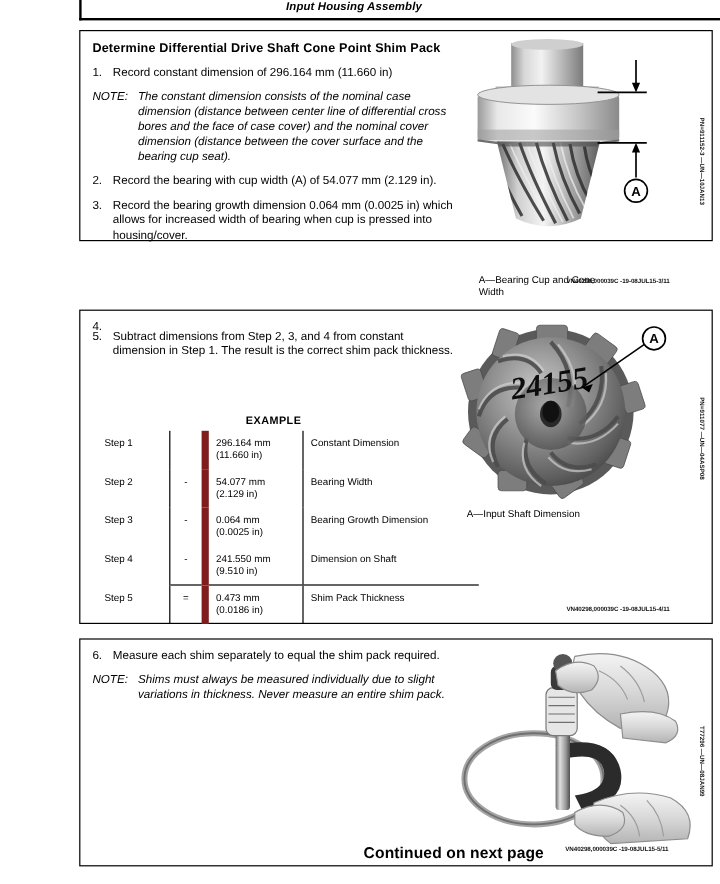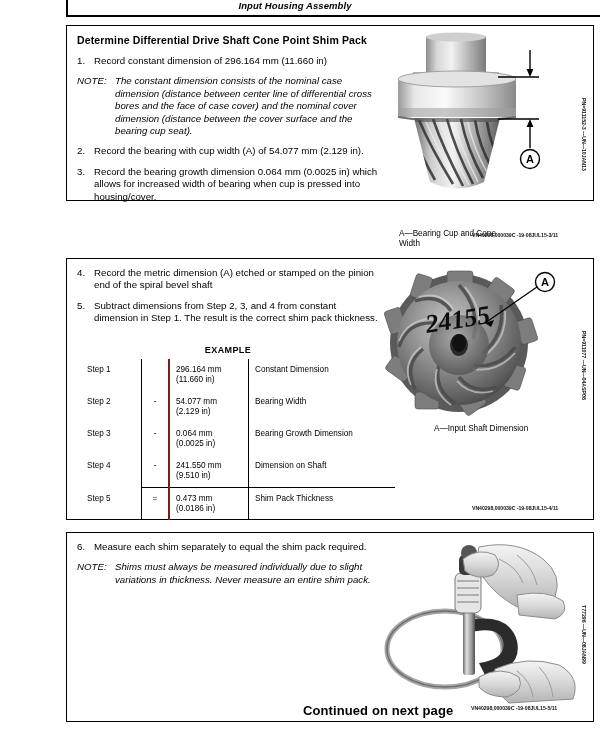--- a/index.html
+++ b/index.html
@@ -115,21 +115,21 @@
     font-size: 8.2px;
     line-height: 10px;
   }
   .calc-table td {
     vertical-align: top;
     padding: 0;
   }
   .c-step  { width: 54px;  padding: 6px 0 6px 4px !important; }
   .c-op    { width: 26px;  text-align: center; border-left: 1px solid #000;
              padding: 6px 0 6px 0 !important; }
-  .c-val   { width: 72px;  border-left: 2px solid #7f1d1d;
+  .c-val   { width: 72px;  border-left: 6px solid #7f1d1d;
              padding: 6px 0 6px 6px !important; }
   .c-desc  { width: 140px; border-left: 1px solid #000;
              padding: 6px 0 6px 6px !important; }
   tr.sumline > td { border-top: 1px solid #000; }
   tr.sumline > td.c-step { border-top: none; }
 
   
   .fig-caption {
     position: absolute;
     font-size: 8.2px;
@@ -281,21 +281,20 @@
   <div class="refcode-v" style="left:520px; top:72px;">PN=911152-3  —UN—10JAN13</div>
  </div>
 </div>
 
 <div class="panel" id="panel-2">
  <div class="panel-inner">
 
   <div class="textcol">
     <div class="step">
       <span class="num">4.</span>
-      <span>Record the metric dimension (A) etched or stamped on the pinion end of the spiral bevel shaft</span>
     </div>
     <div class="step">
       <span class="num">5.</span>
       <span>Subtract dimensions from Step 2, 3, and 4 from constant dimension in Step 1. The result is the correct shim pack thickness.</span>
     </div>
   </div>
 
   <div class="example-title" style="top:86px;">EXAMPLE</div>
 
   <table class="calc-table" style="left:16px; top:100px;">
@@ -399,21 +398,21 @@
 
       <text x="50" y="68" font-family="Liberation Serif, serif" font-size="26" font-weight="bold" font-style="italic" fill="#0d0d0d" transform="rotate(-9 50 68)">24155</text>
 
       <line x1="108" y1="58" x2="160" y2="22" stroke="#000" stroke-width="1.3"></line>
       <path d="M108,58 L117,55 L114,62 Z" fill="#000"></path>
       <circle cx="168" cy="17" r="9.5" fill="#fff" stroke="#000" stroke-width="1.4"></circle>
       <text x="168" y="21" font-family="Liberation Sans, sans-serif" font-size="11" font-weight="bold" text-anchor="middle" fill="#000">A</text>
     </svg>
   </div>
 
-  <div class="fig-caption" style="left:322px; top:165px;margin-left:45px;">A—Input Shaft Dimension</div>
+  <div class="fig-caption" style="left:322px; top:165px;">A—Input Shaft Dimension</div>
 
   <div class="refcode" style="left:405px; top:246px;">VN40298,000039C -19-08JUL15-4/11</div>
 
   <div class="refcode-v" style="left:520px; top:72px;">PN=911077  —UN—04ASP08</div>
  </div>
 </div>
 
 <div class="panel" id="panel-3">
  <div class="panel-inner">
 

